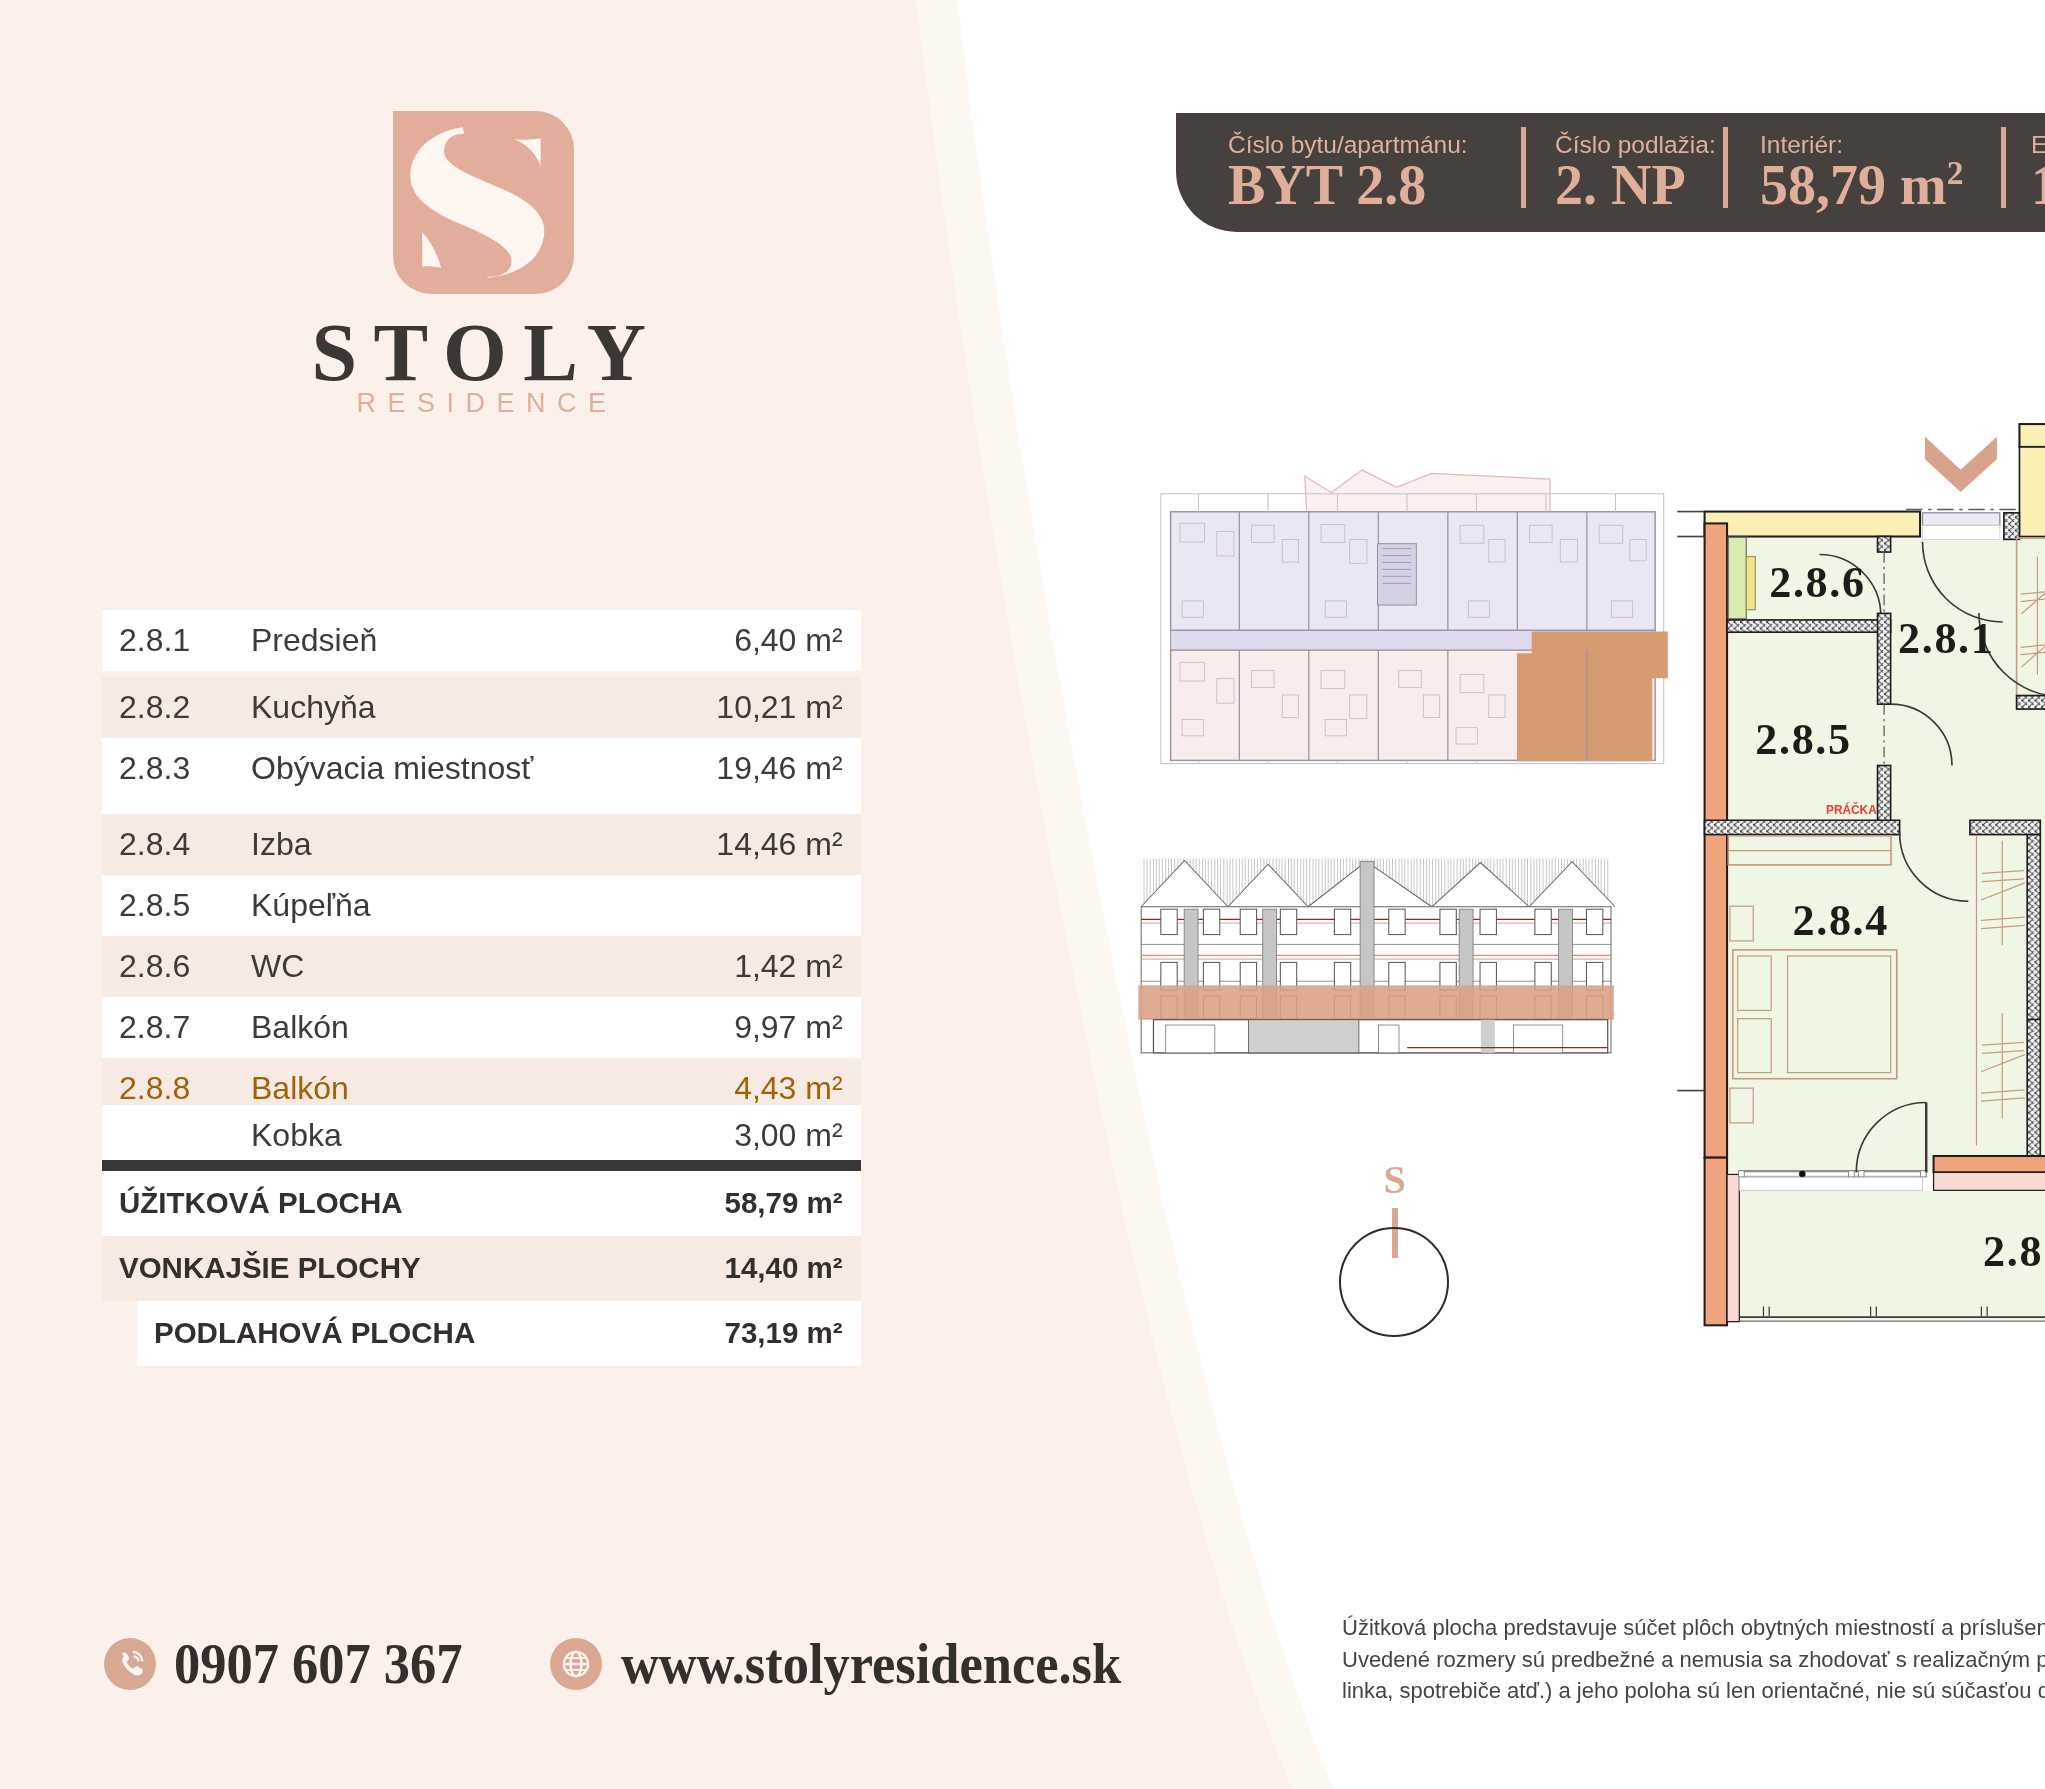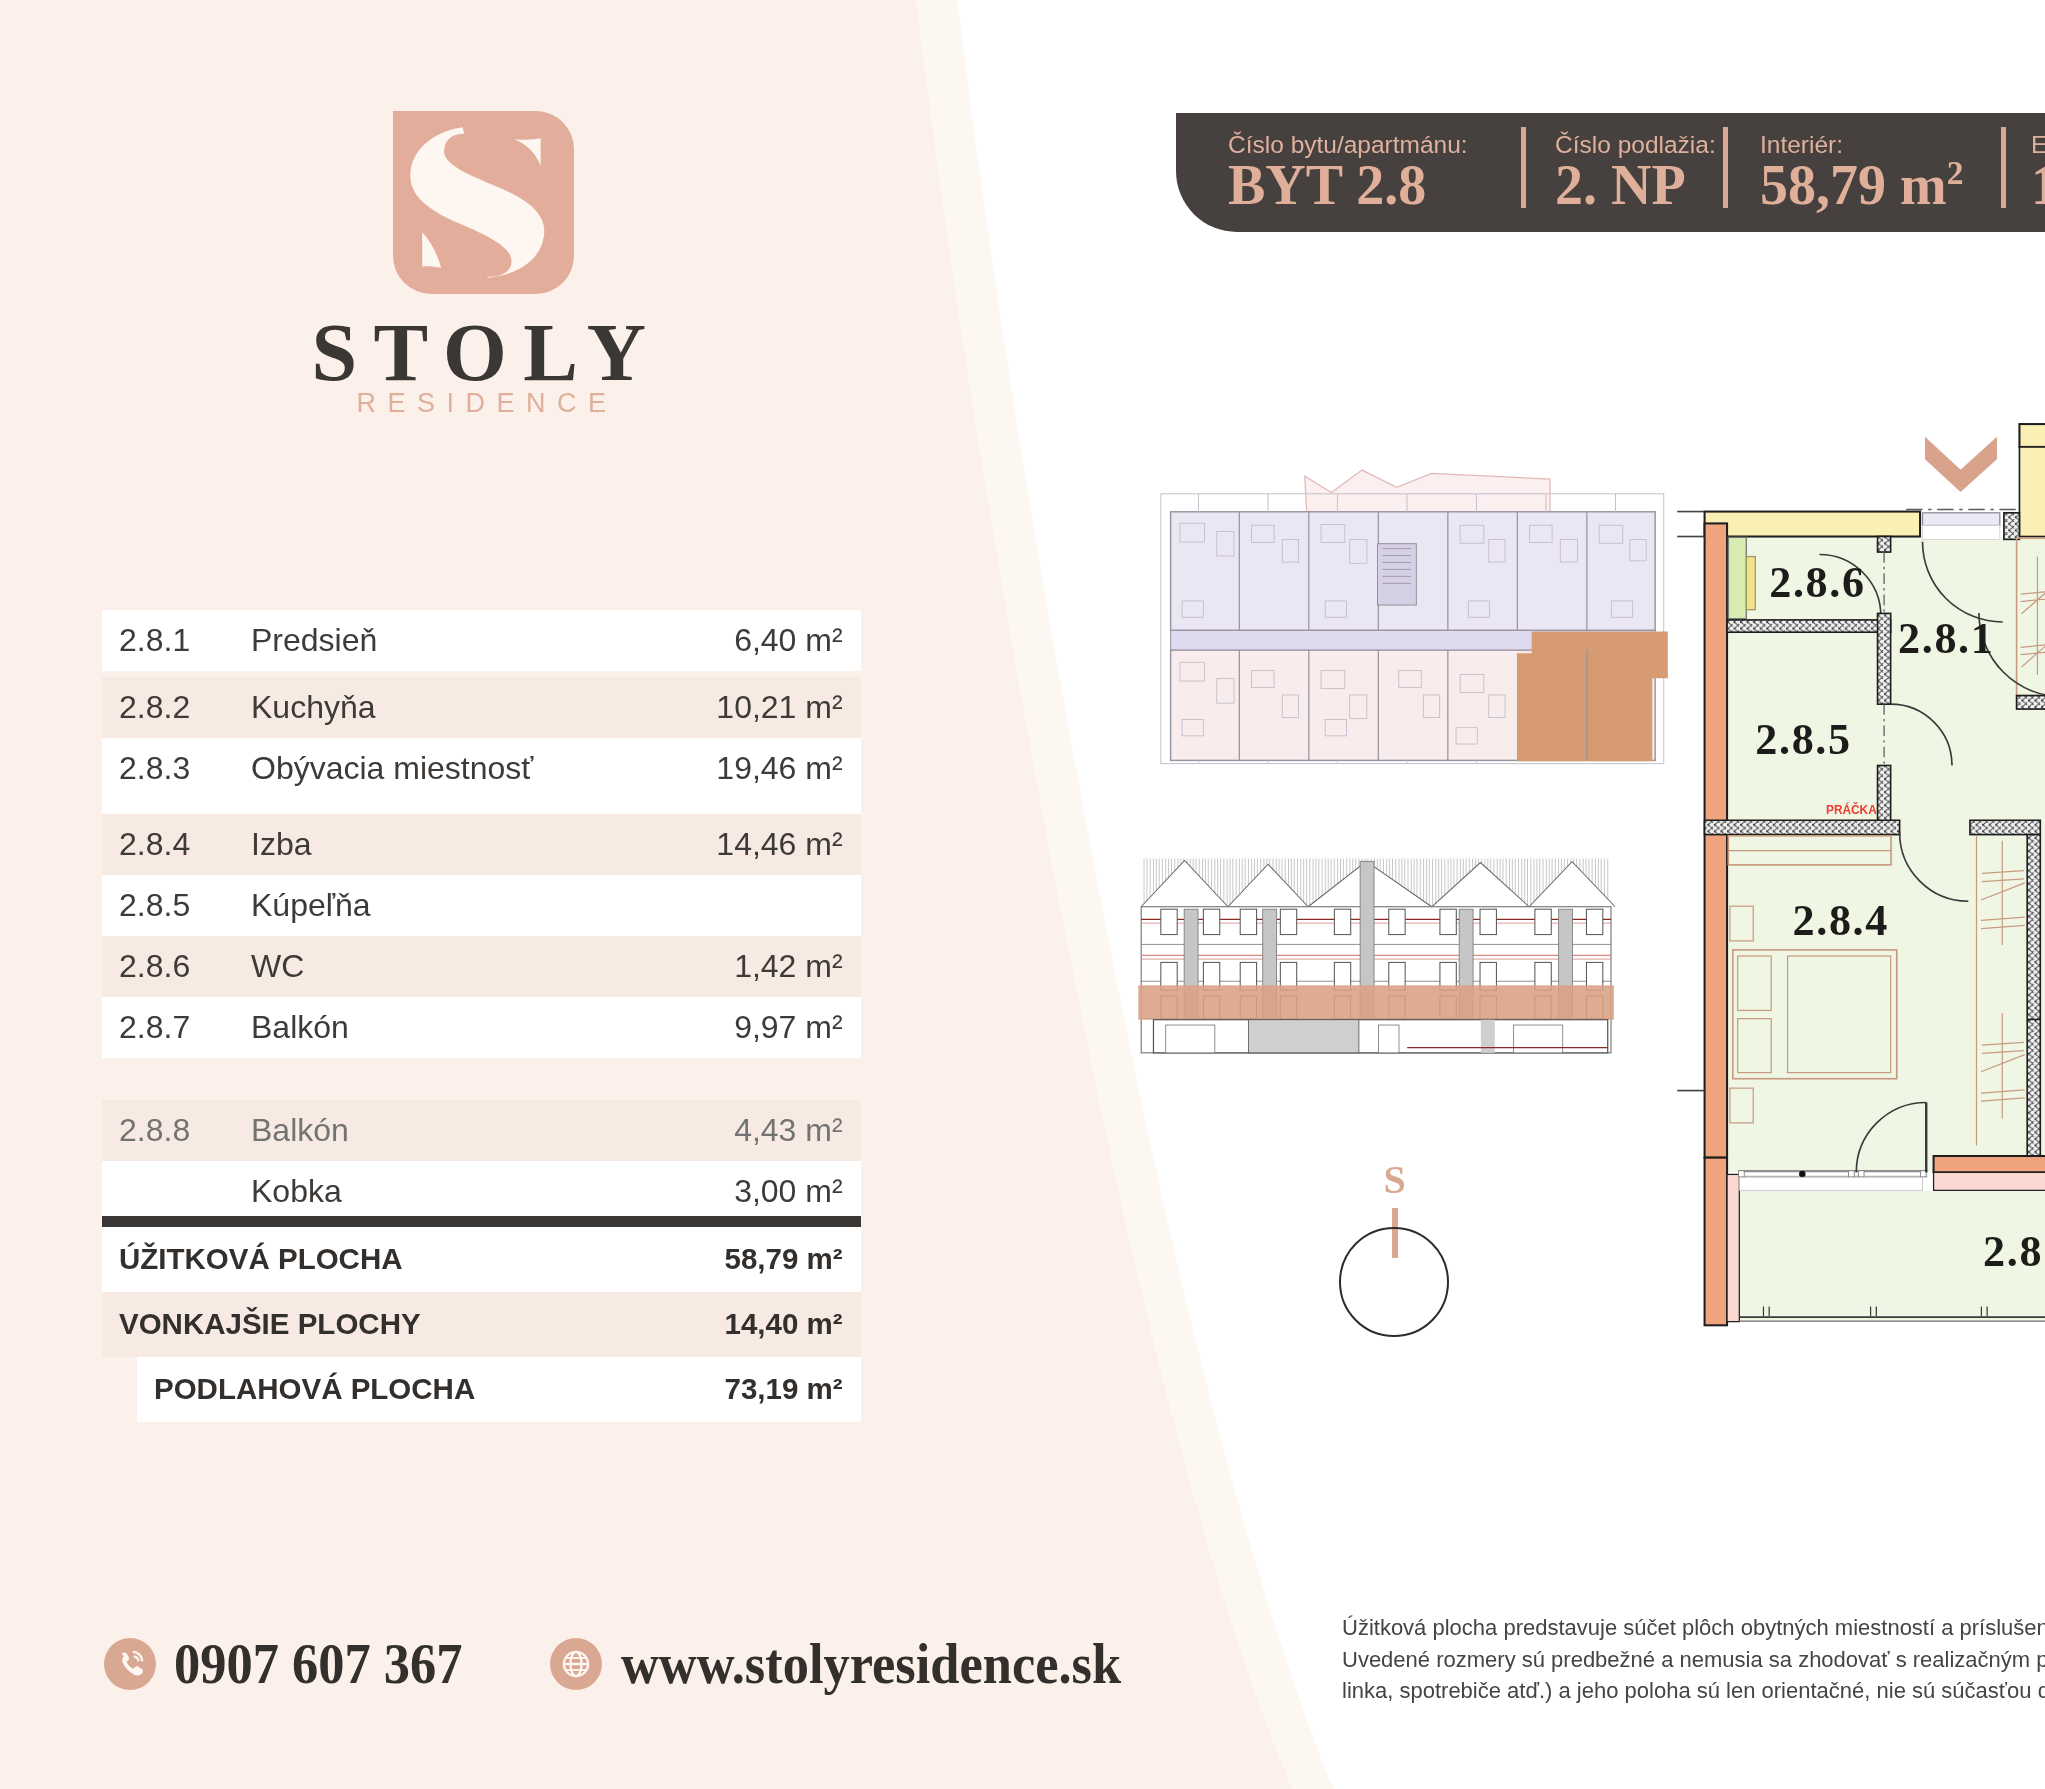--- a/index.html
+++ b/index.html
@@ -89,21 +89,21 @@
       <span style="position:absolute;left:149px;top:12.3px;">WC</span>
       <span style="position:absolute;right:18.4px;top:12.3px;">1,42 m²</span>
   </div>
 
   <div style="height:61px;background:#FFFFFF;position:relative;font-size:32px;color:#3E3A37;">
     <span style="position:absolute;left:17px;top:12.3px;">2.8.7</span>
       <span style="position:absolute;left:149px;top:12.3px;">Balkón</span>
       <span style="position:absolute;right:18.4px;top:12.3px;">9,97 m²</span>
   </div>
 
-  <div style="height:61px;background:#F7EAE2;position:relative;font-size:32px;color:#737373;margin-top:42px;">
+  <div style="height:47px;background:#F7EAE2;position:relative;font-size:32px;color:#a16207;">
     <span style="position:absolute;left:17px;top:12.3px;">2.8.8</span>
       <span style="position:absolute;left:149px;top:12.3px;">Balkón</span>
       <span style="position:absolute;right:18.4px;top:12.3px;">4,43 m²</span>
   </div>
 
   <div style="height:55px;background:#FFFFFF;position:relative;font-size:32px;color:#3E3A37;">
     <span style="position:absolute;left:149px;top:12.3px;">Kobka</span>
       <span style="position:absolute;right:18.4px;top:12.3px;">3,00 m²</span>
   </div>
 

